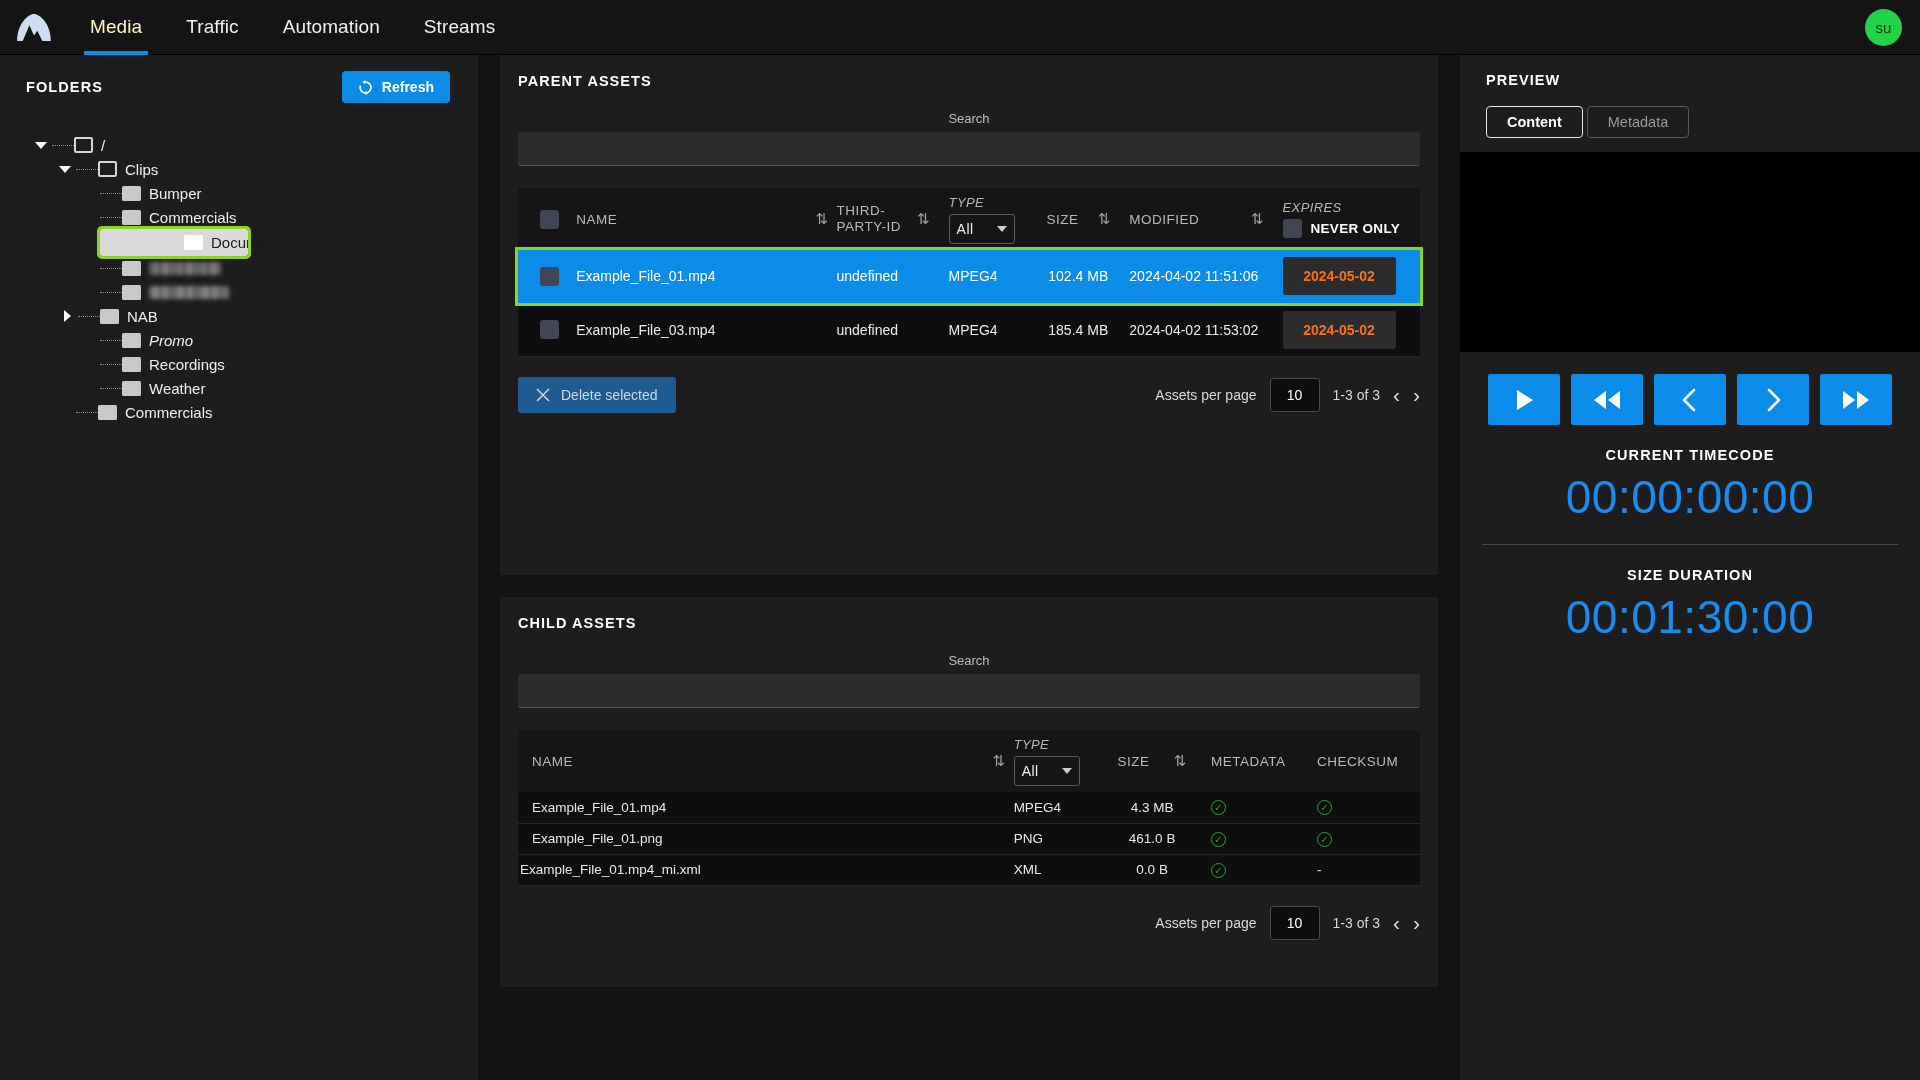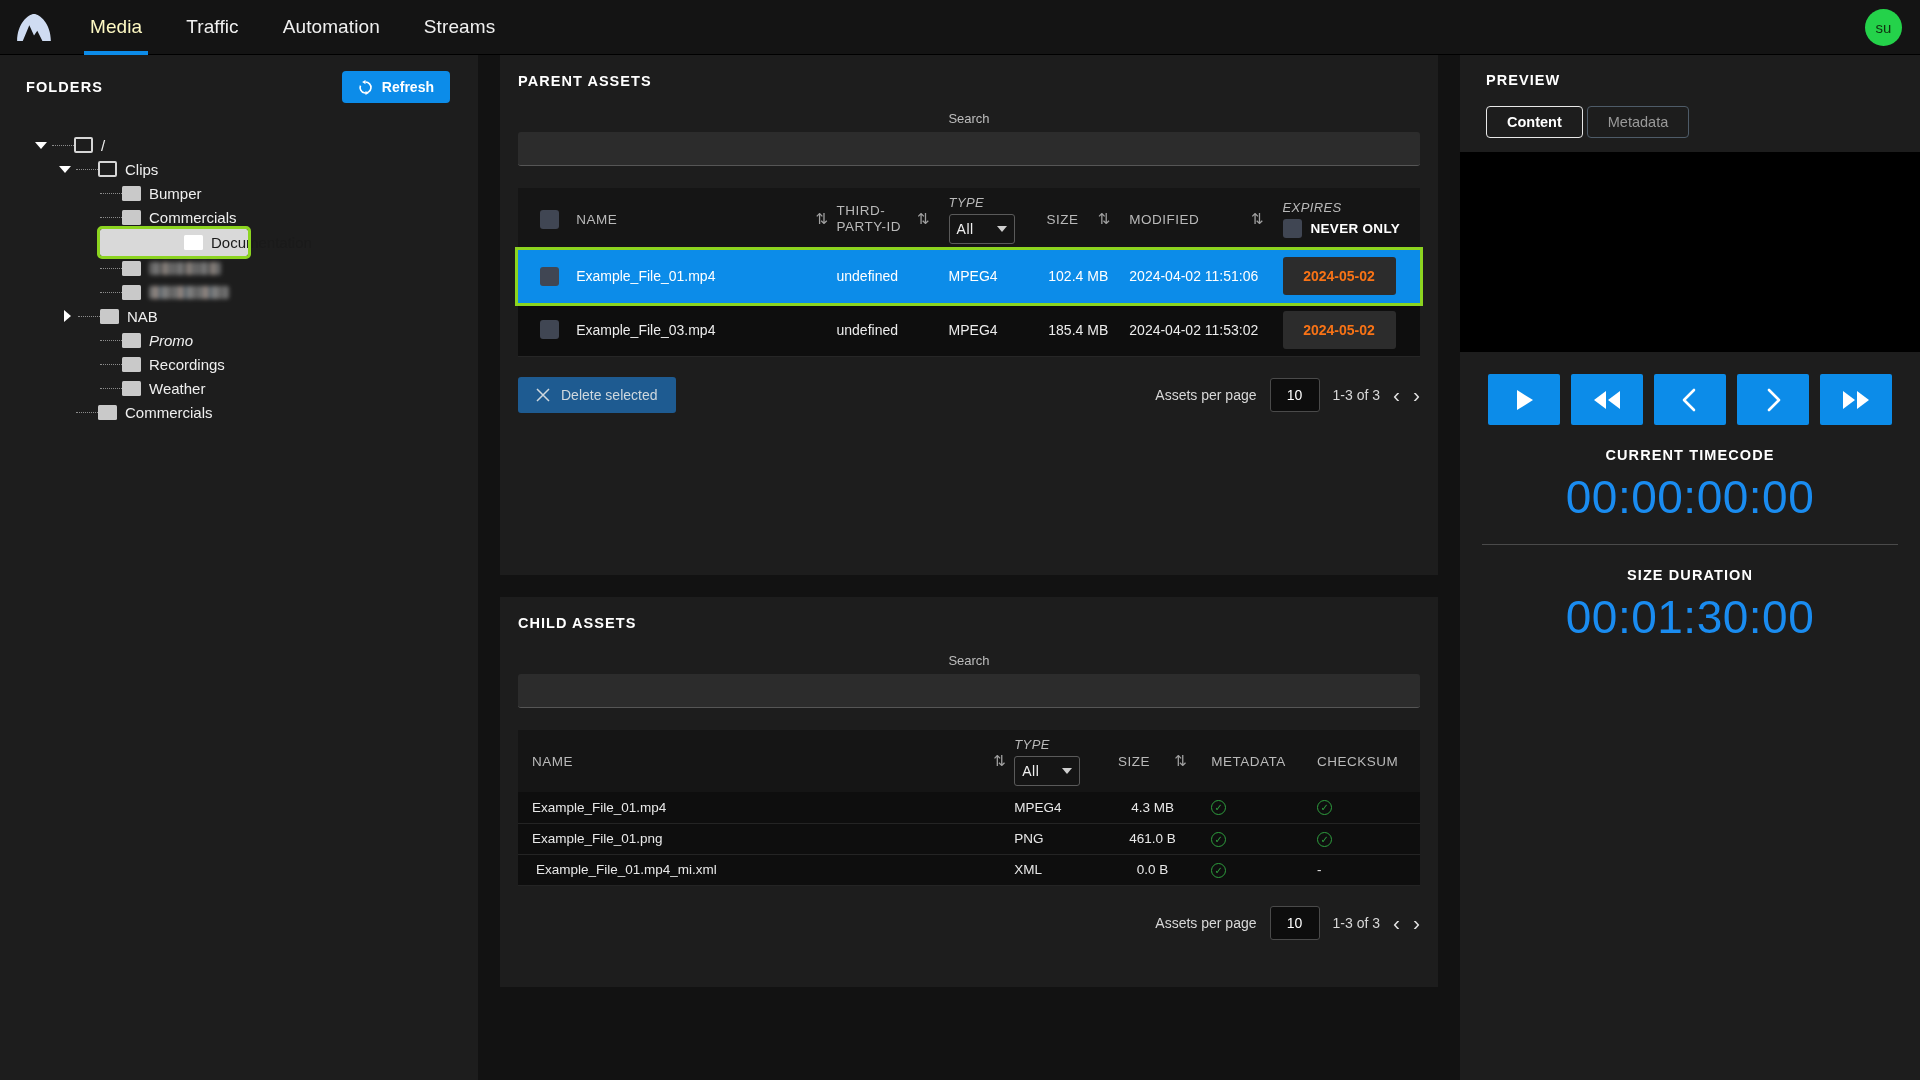--- a/index.html
+++ b/index.html
@@ -481,21 +481,21 @@
           </tr>
           <tr class="child-row">
             <td style="padding-left:14px;">Example_File_01.png</td>
             <td></td>
             <td>PNG</td>
             <td colspan="2" style="text-align:center;">461.0 B</td>
             <td><span class="okmark">✓</span></td>
             <td><span class="okmark">✓</span></td>
           </tr>
           <tr class="child-row">
-            <td style="padding-left:18px;">Example_File_01.mp4_mi.xml</td>
+            <td style="padding-left:2px;">Example_File_01.mp4_mi.xml</td>
             <td></td>
             <td>XML</td>
             <td colspan="2" style="text-align:center;">0.0 B</td>
             <td><span class="okmark">✓</span></td>
             <td>-</td>
           </tr>
         </tbody>
           </table>
 
         <div class="tbl-footer" style="justify-content:flex-end;">

